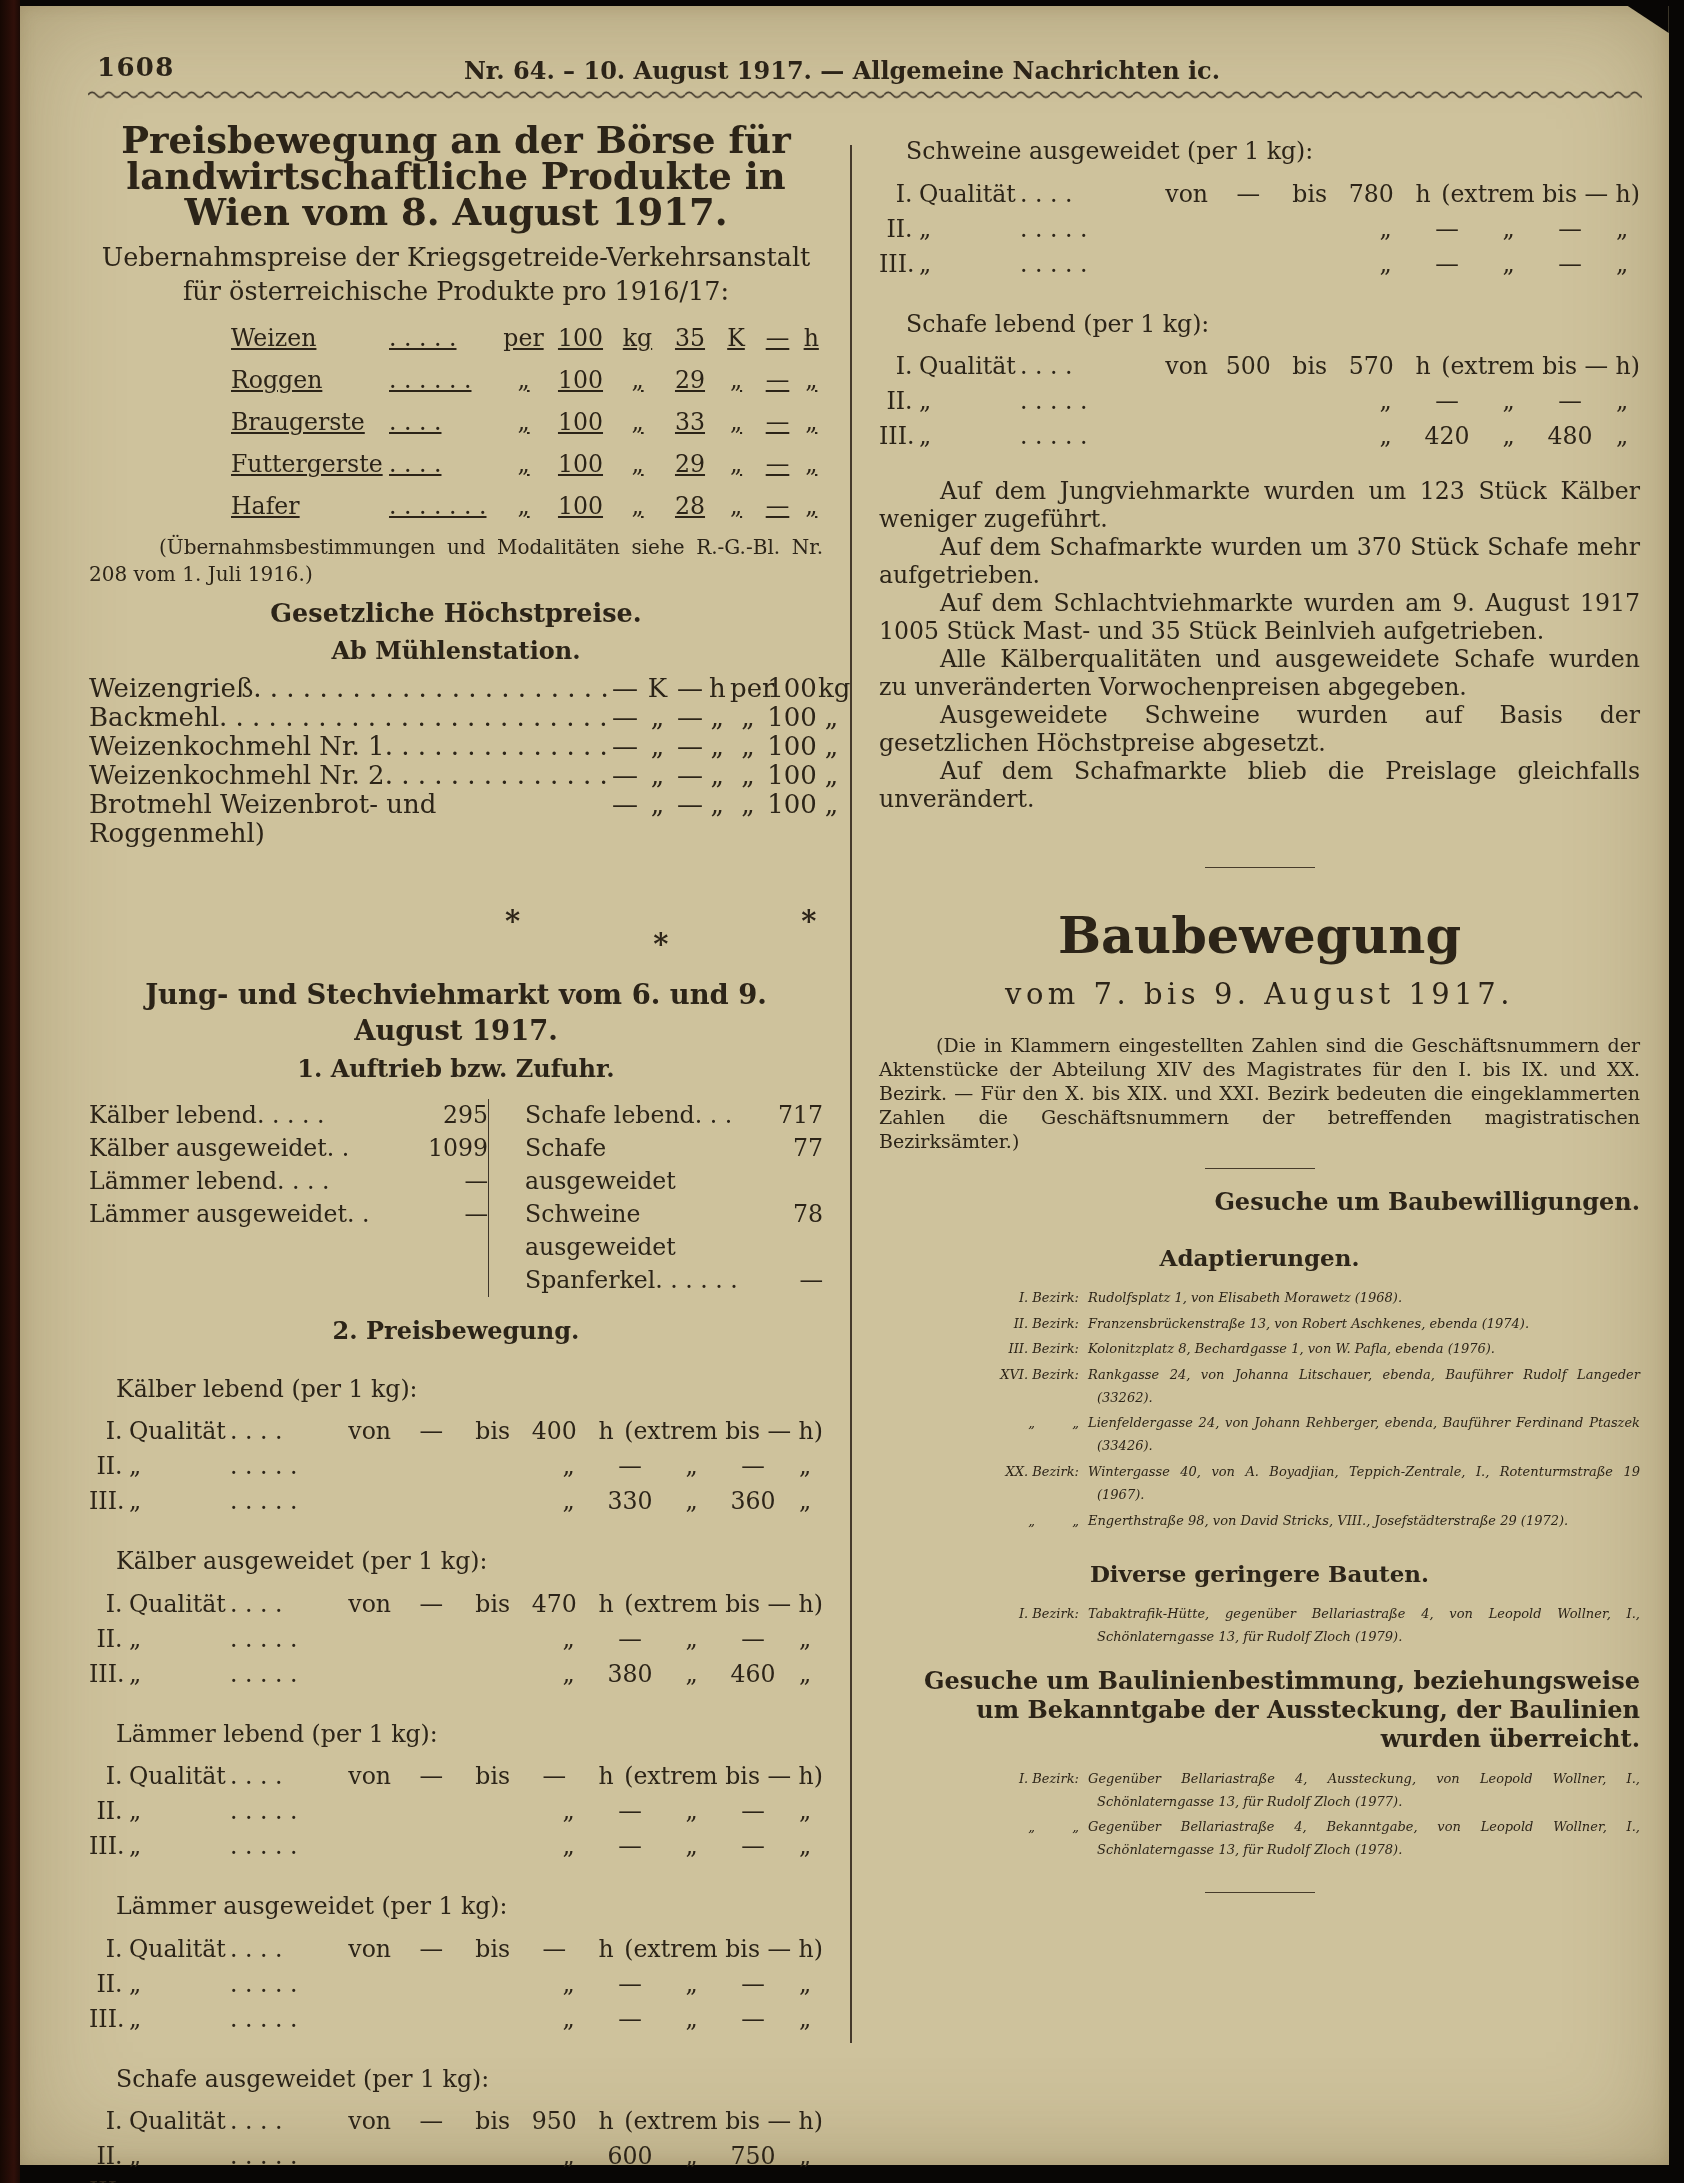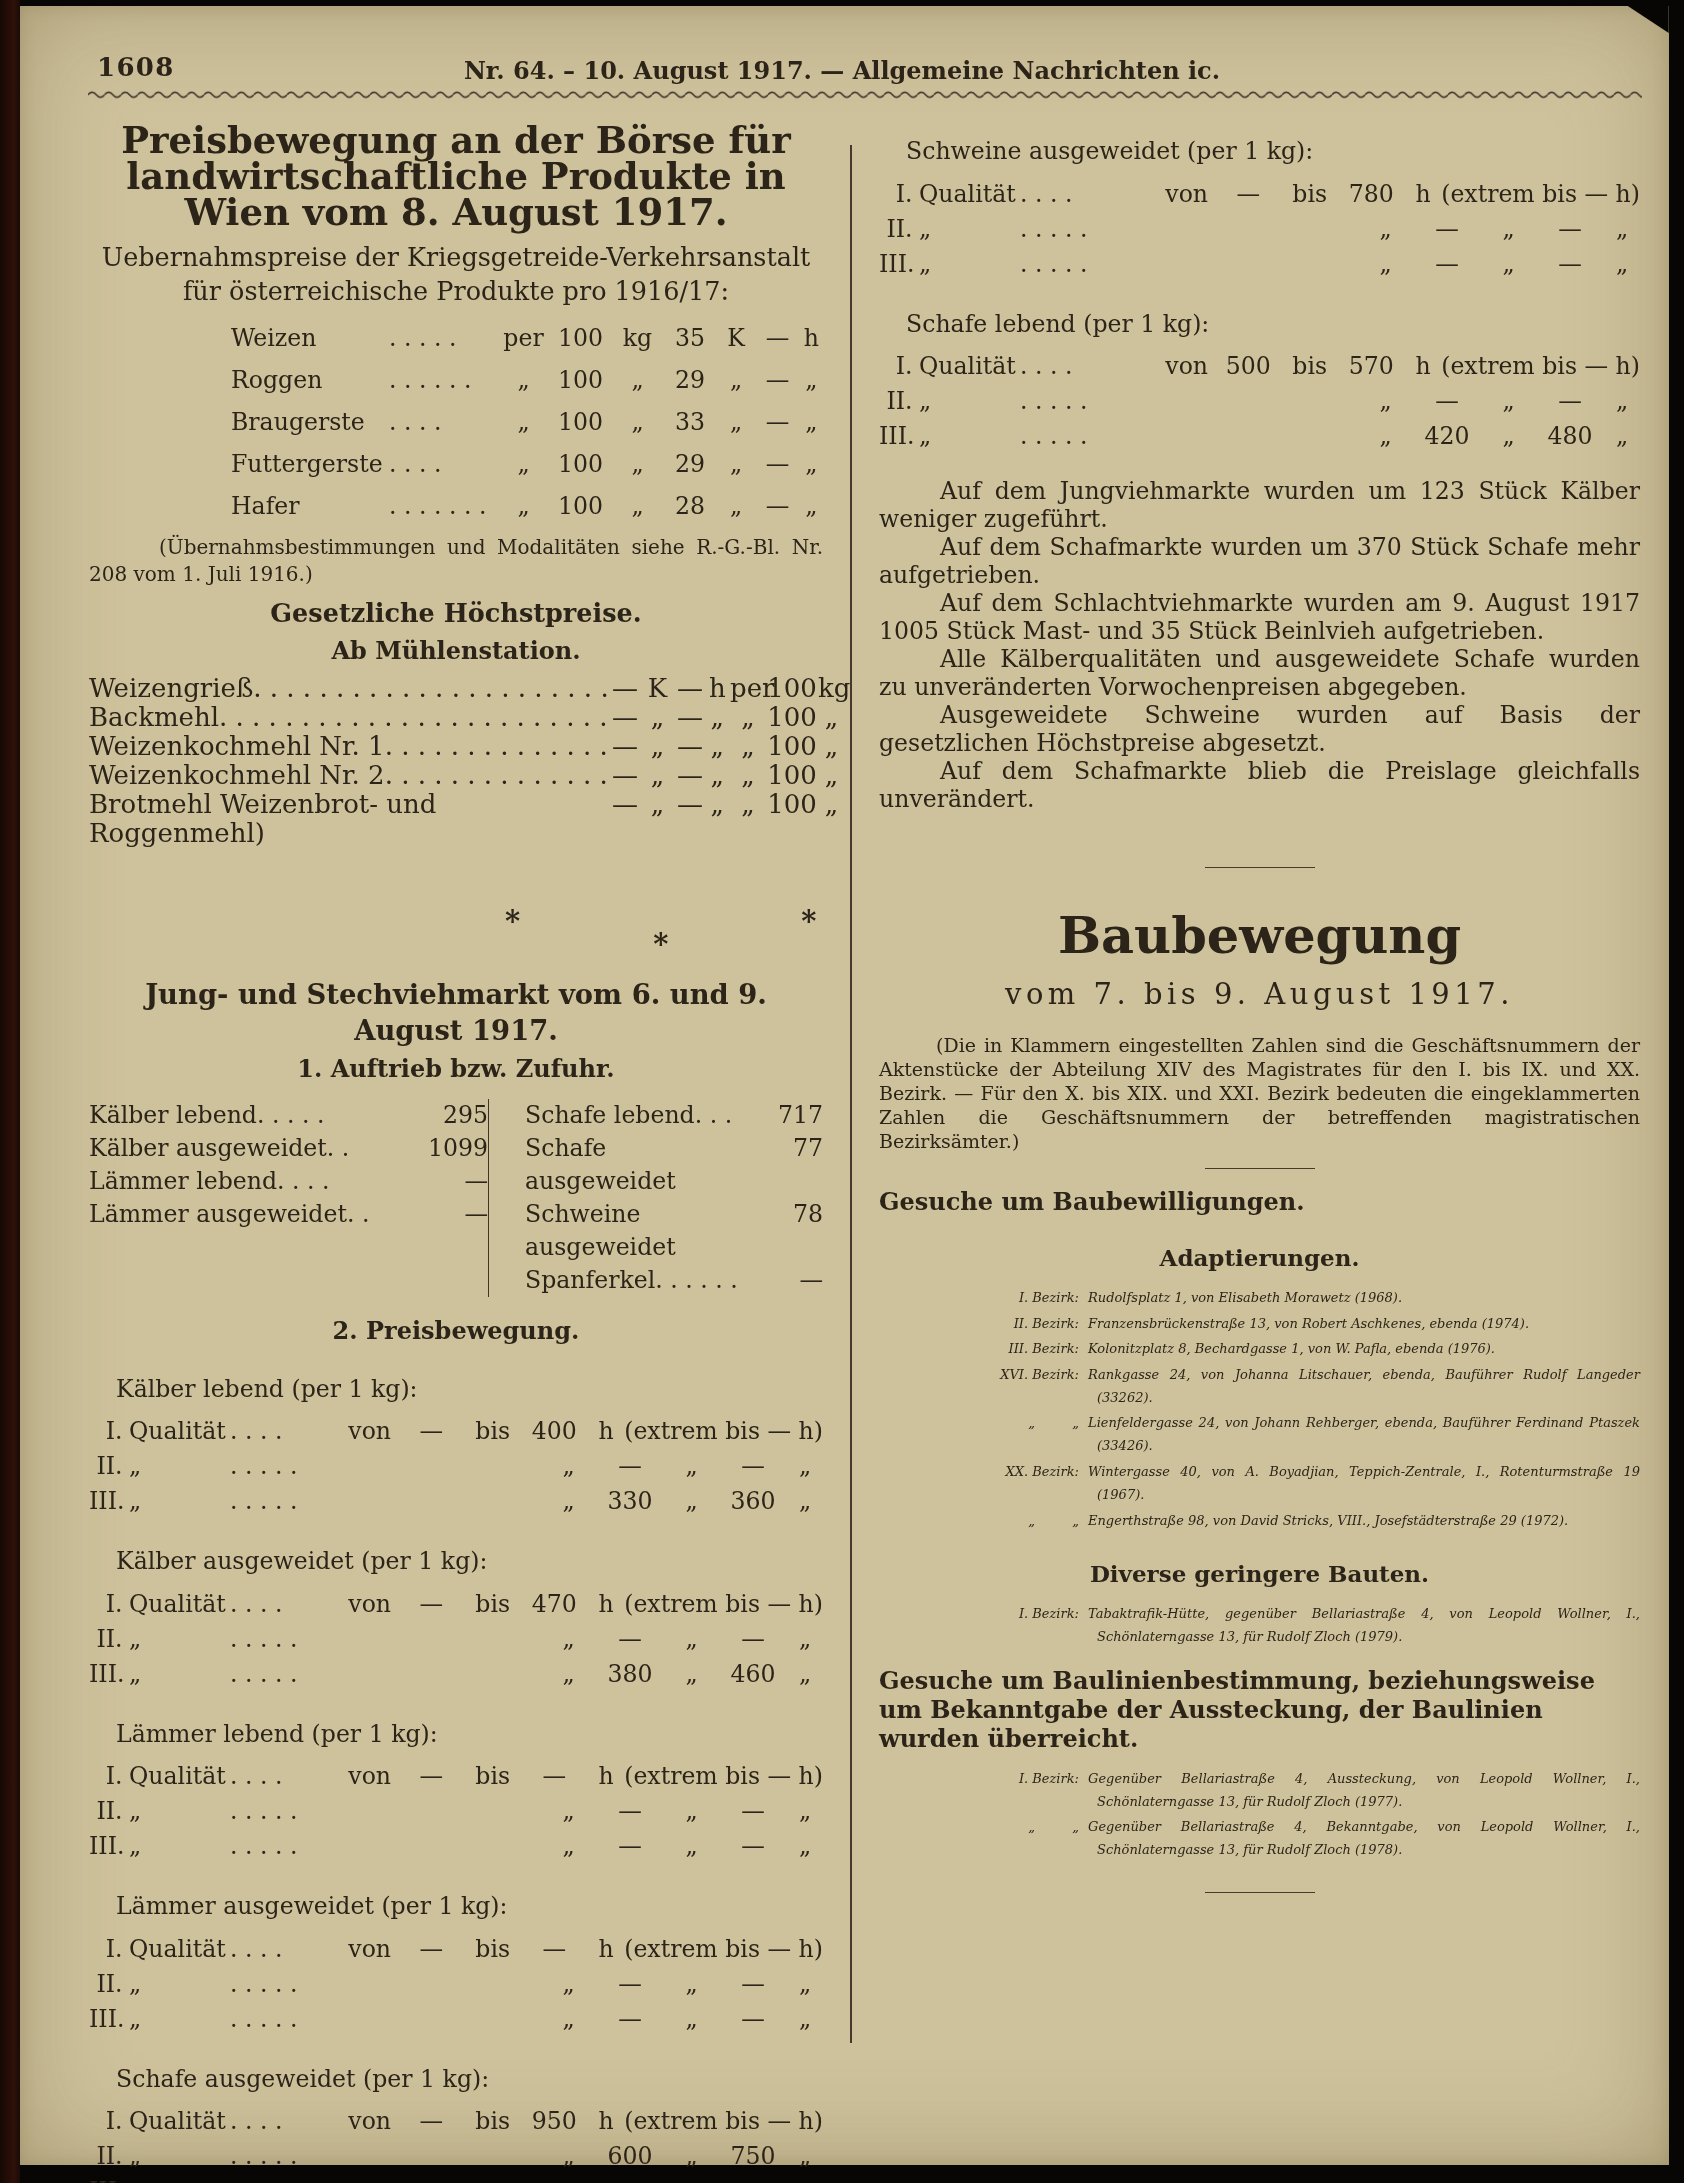--- a/index.html
+++ b/index.html
@@ -13,21 +13,21 @@
   .pagenum{position:absolute;left:97px;top:52px;font-size:26px;font-weight:bold;letter-spacing:1.3px;}
   .masthead{position:absolute;left:0;right:0;top:56px;text-align:center;font-size:24px;font-weight:bold;}
   .wavy{position:absolute;left:88px;top:89px;width:1554px;height:11.5px;}
   .vdiv{position:absolute;left:850px;top:145px;width:1.9px;height:1898px;background:#45392b;}
   .col-l{position:absolute;left:89px;top:122px;width:734px;}
   .col-r{position:absolute;left:879px;top:128px;width:761px;}
 
   .t1{font-size:37px;font-weight:bold;text-align:center;line-height:36px;margin:0 0 10.2px;}
   .t2{font-size:25.5px;text-align:center;line-height:34px;margin:0 0 9px;}
 
-  .grain{margin-left:142px;width:593px;}
+  .grain{margin-left:142px;width:593px;text-decoration:underline;}
   .grow{display:grid;grid-template-columns:158px 1fr 54px 60px 54px 51px 41px 42px 25.5px;
         line-height:42px;font-size:23.6px;align-items:baseline;}
   .gc{text-align:center;}
   .dots{overflow:hidden;white-space:nowrap;}
 
   .note{font-size:20px;line-height:27px;text-indent:70px;margin:6.4px 0 0;text-align:justify;}
   .h40{font-size:25.5px;font-weight:bold;text-align:center;margin:9px 0 0;line-height:33px;}
   .h38{font-size:24px;font-weight:bold;text-align:center;margin:5.1px 0 0;line-height:32px;}
 
   .flour{margin-top:7.7px;width:756px;}
@@ -52,21 +52,21 @@
   .pc{text-align:center;}
   .col-r .pghead.first{margin-top:9px;}
 
   .paras{margin-top:23px;}
   .para{font-size:23.6px;line-height:28px;text-indent:61px;text-align:justify;margin:0;}
   .rdiv{width:110px;height:0;border-top:1.9px solid #463b2b;margin:54px auto 0;}
   .btitle{font-size:51px;font-weight:bold;text-align:center;margin:32px 0 0;line-height:70px;}
   .bsub{font-size:29px;text-align:center;letter-spacing:4.5px;margin:6.4px 0 0;line-height:36px;}
   .bnote{font-size:19px;line-height:24px;text-indent:57px;text-align:justify;margin:20.4px 0 0;}
   .rdiv2{margin-top:15.3px;}
-  .bh1{font-size:24px;font-weight:bold;text-align:left;margin:18px 0 0;line-height:29px;}
+  .bh1{font-size:24px;font-weight:bold;text-align:right;margin:18px 0 0;line-height:29px;}
   .bh2{font-size:23px;font-weight:bold;text-align:center;margin:28px 0 0;line-height:28px;}
   .entries{margin-top:14px;}
   .entry{font-size:13px;line-height:23px;padding-left:218px;text-indent:-218px;margin:0 0 2.6px;text-align:justify;font-style:italic;}
   .bz{display:inline-block;width:209px;text-indent:0;text-align:right;padding-right:9px;
       box-sizing:border-box;white-space:pre;}
   .rdiv3{margin-top:31px;}
 </style>
 </head>
 <body>
 

